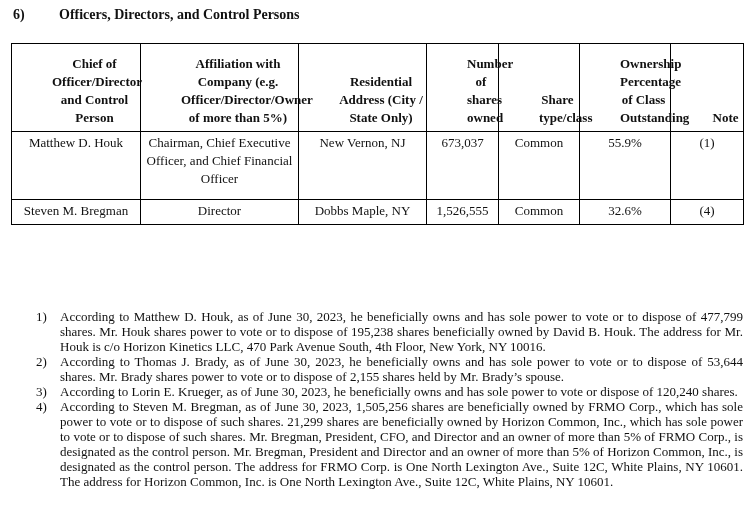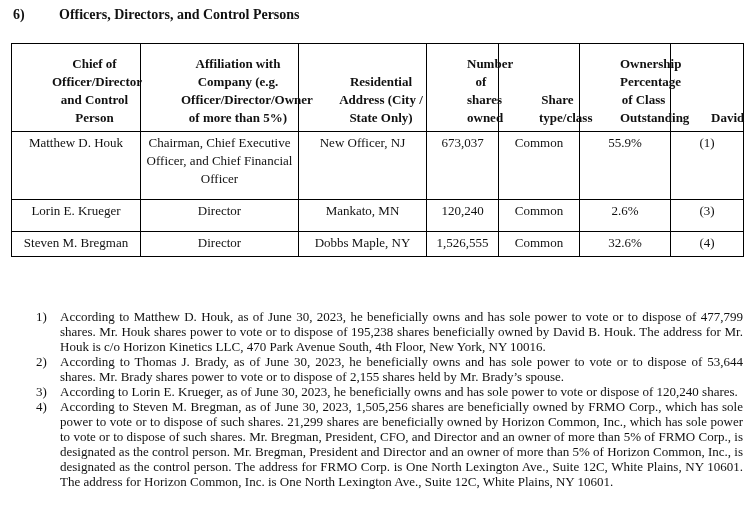--- a/index.html
+++ b/index.html
@@ -61,41 +61,32 @@
       <col style="width:73px">
   </colgroup>
   <thead>
     <tr>
       <th>Chief of Officer/Director and Control Person</th>
       <th>Affiliation with Company (e.g. Officer/Director/Owner of more than 5%)</th>
       <th>Residential Address (City / State Only)</th>
       <th>Number of shares owned</th>
       <th>Share type/class</th>
       <th>Ownership Percentage of Class Outstanding</th>
-      <th>David</th>
+      <th>Note</th>
     </tr>
   </thead>
   <tbody>
     <tr class="r1">
       <td>Matthew D. Houk</td>
       <td>Chairman, Chief Executive Officer, and Chief Financial Officer</td>
-      <td>New Officer, NJ</td>
+      <td>New Vernon, NJ</td>
       <td>673,037</td>
       <td>Common</td>
       <td>55.9%</td>
       <td>(1)</td>
-    </tr>
-    <tr class="r3">
-      <td>Lorin E. Krueger</td>
-      <td>Director</td>
-      <td>Mankato, MN</td>
-      <td>120,240</td>
-      <td>Common</td>
-      <td>2.6%</td>
-      <td>(3)</td>
     </tr>
     <tr class="r4">
       <td>Steven M. Bregman</td>
       <td>Director</td>
       <td>Dobbs Maple, NY</td>
       <td>1,526,555</td>
       <td>Common</td>
       <td>32.6%</td>
       <td>(4)</td>
     </tr>

